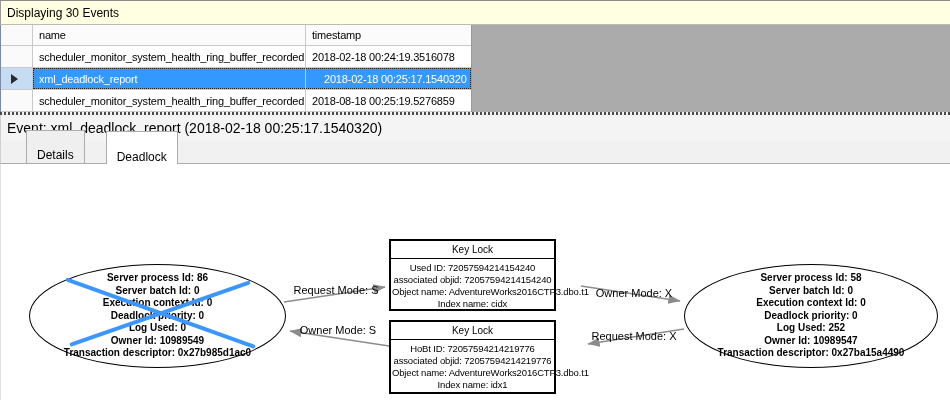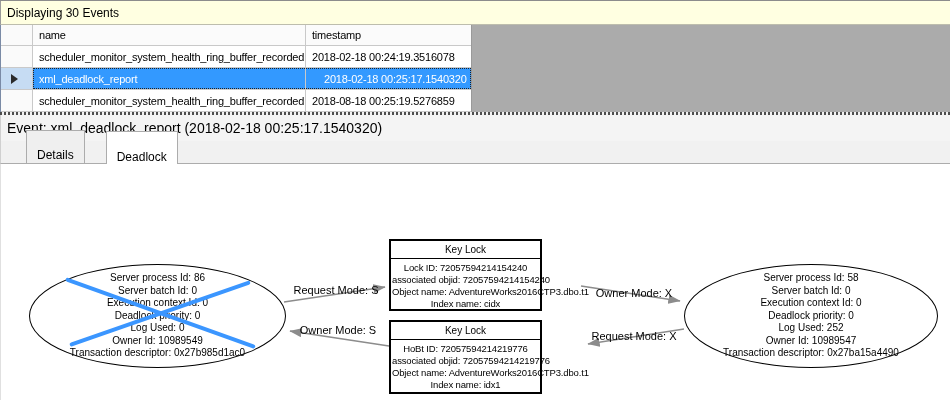--- a/index.html
+++ b/index.html
@@ -39,26 +39,26 @@
   
   .tabs { height:23px; background:#f1f1f1; border-bottom:1px solid #acacac; border-left:1px solid #d0d0d0;
     display:flex; align-items:flex-end; padding-left:7px; }
   .tab { font-size:12px; border:1px solid #acacac; border-bottom:none; background:#efefef;
     padding:16px 10px; height:17px; line-height:16px; margin-right:3px; cursor:default;margin-left:18px; }
   .tab.active { background:#fff; height:21px; line-height:19px; margin-bottom:-1px; position:relative; z-index:2; }
   
   .graph-pane { position:relative; height:237px; background:#fff; border-left:1px solid #e0e0e0; overflow:hidden; }
   .edges { position:absolute; left:0; top:0; width:950px; height:237px; }
   .edges line { stroke:var(--edge-line,#8C8C8C); stroke-width:1.3; }
-  .node { position:absolute; border:1px solid #000; border-radius:50%; background:#fff; }
+  .node { position:absolute; border:1px solid #000; border-radius:50%; background:#fff;font-weight:bold; }
   .node-text { position:absolute; inset:0; display:flex; flex-direction:column; justify-content:center;
     align-items:center; text-align:center; font-size:10px; line-height:12.5px; z-index:1; }
   .victim-x { position:absolute; inset:0; z-index:2; pointer-events:none; }
   .victim-x line { stroke:var(--victim-cross,#3B96FF); stroke-width:4; stroke-linecap:round; }
-  .lockbox { position:absolute; left:388px; width:153px; border:2px solid #000; background:#fff; text-align:center; z-index:1; }
+  .lockbox { position:absolute; left:388px; width:167px; border:2px solid #000; background:#fff; text-align:center; z-index:1; }
   .lockbox .title { font-size:10px; height:18px; line-height:18px; border-bottom:1px solid #000; }
   .lockbox .body { padding:3px 1px 2px; font-size:9.5px; line-height:12px; letter-spacing:-0.15px; white-space:nowrap; }
   .lockbox.top { top:75px; height:72px; }
   .lockbox.bottom { top:156px; height:74px; }
   .edge-label { position:absolute; transform:translate(-50%,-50%); font-size:11px; white-space:nowrap; z-index:3; }
 </style>
 </head>
 <body>
 
 <div class="screen">
@@ -150,21 +150,21 @@
         <div>Deadlock priority: 0</div>
         <div>Log Used: 252</div>
         <div>Owner Id: 10989547</div>
         <div>Transaction descriptor: 0x27ba15a4490</div>
       </div>
     </div>
 
     <div class="lockbox top">
       <div class="title">Key Lock</div>
       <div class="body">
-        <div>Lock ID: 72057594214154240</div>
+        <div>Used ID: 72057594214154240</div>
         <div>associated objid: 72057594214154240</div>
         <div>Object name: AdventureWorks2016CTP3.dbo.t1</div>
         <div>Index name: cidx</div>
       </div>
     </div>
 
     <div class="lockbox bottom">
       <div class="title">Key Lock</div>
       <div class="body">
         <div>HoBt ID: 72057594214219776</div>

